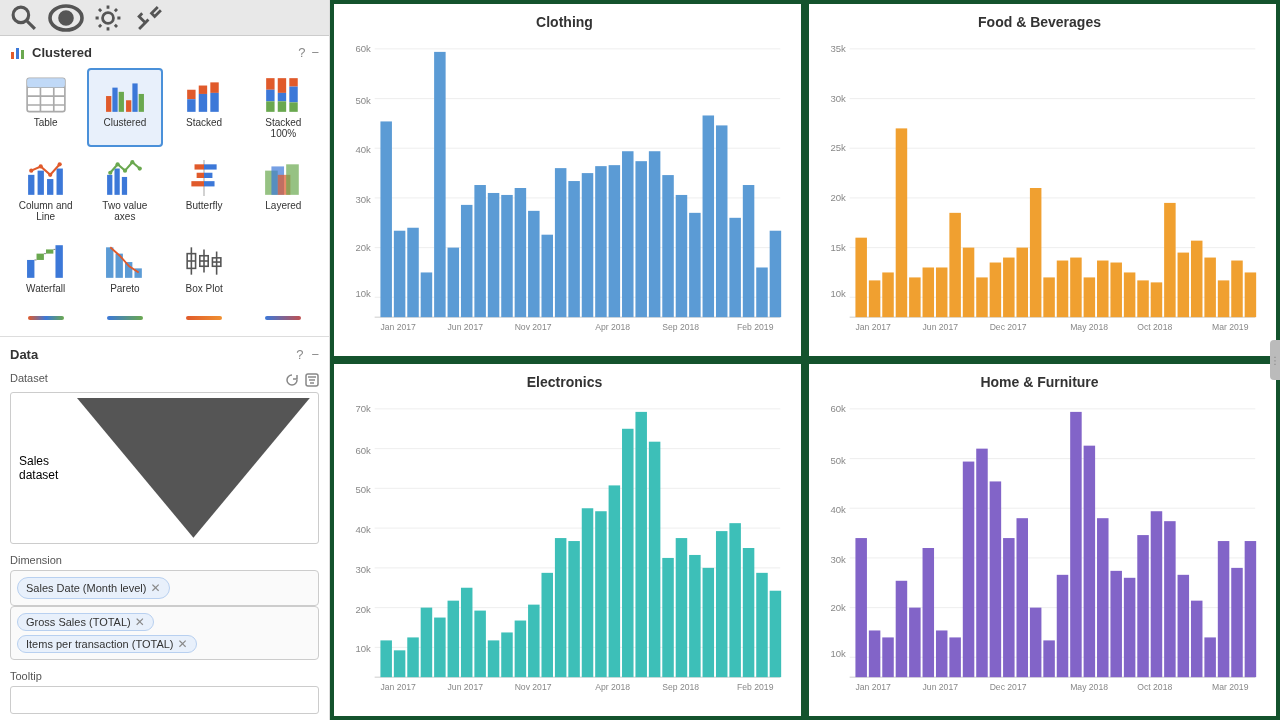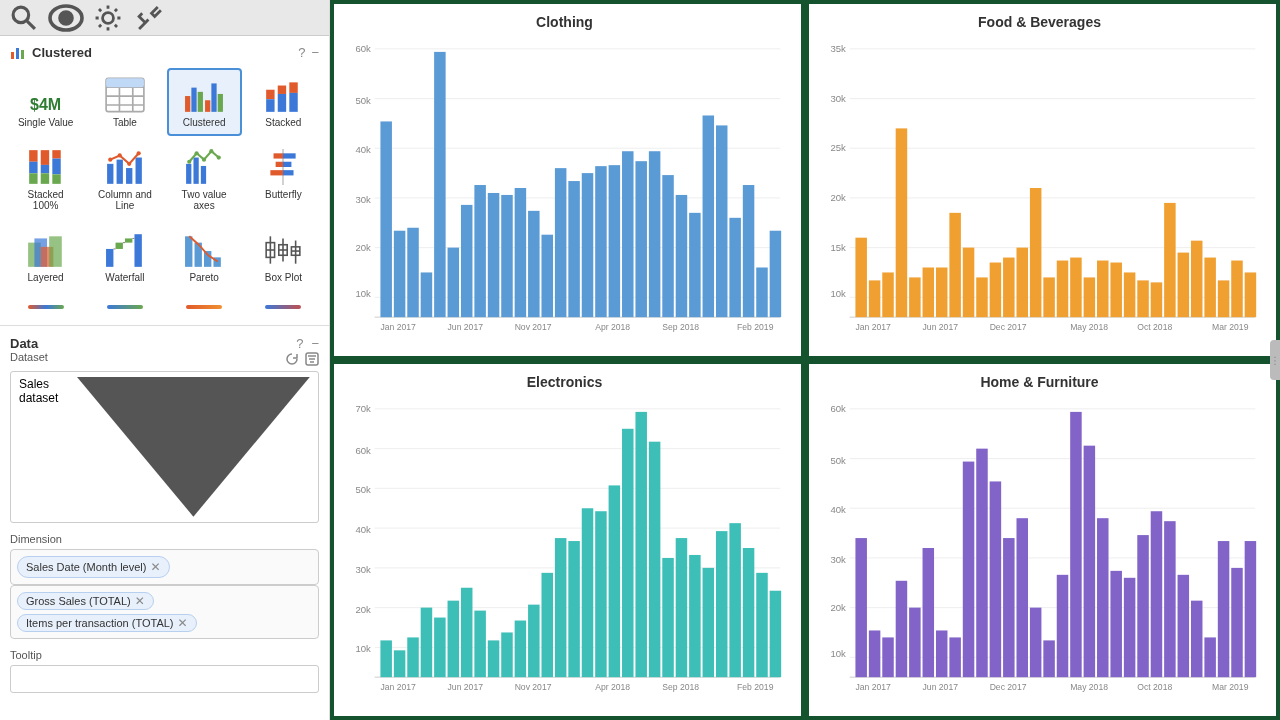--- a/index.html
+++ b/index.html
@@ -104,36 +104,38 @@
     .data-section {
       background: #fff;
       padding: 10px;
       flex: 1;
       overflow-y: auto;
     }
     .data-section-header {
       display: flex;
       justify-content: space-between;
       align-items: flex-start;
+      margin-bottom: 10px;
     }
     .data-section-title {
       font-size: 13px;
       font-weight: bold;
       color: #333;
     }
 
     .field-label {
       font-size: 11px;
       color: #555;
       margin-bottom: 4px;
       margin-top: 10px;
     }
 
     .dataset-dropdown {
       display: flex;
+      align-items: center;
       justify-content: space-between;
       border: 1px solid #ccc;
       border-radius: 3px;
       padding: 5px 8px;
       font-size: 12px;
       cursor: pointer;
       background: #fff;
     }
 
     .pill-container {
@@ -269,26 +271,20 @@
         <span>Clustered</span>
       </div>
       <div class="section-actions">
         <span style="cursor:pointer;">?</span>
         <span style="cursor:pointer;">−</span>
       </div>
     </div>
 
     <div class="chart-grid">
 
-      <div class="chart-item">
-        <div class="chart-icon">
-          <span style="font-size:16px;font-weight:bold;color:#2e7d32;">$4M</span>
-        </div>
-        <span>Single Value</span>
-      </div>
 
       <div class="chart-item">
         <div class="chart-icon">
           <svg width="36" height="32" viewBox="0 0 36 32">
             <rect x="1" y="1" width="34" height="30" rx="2" fill="none" stroke="#aaa" stroke-width="1.5"></rect>
             <line x1="1" y1="9" x2="35" y2="9" stroke="#aaa" stroke-width="1.5"></line>
             <line x1="1" y1="17" x2="35" y2="17" stroke="#aaa" stroke-width="1.5"></line>
             <line x1="1" y1="25" x2="35" y2="25" stroke="#aaa" stroke-width="1.5"></line>
             <line x1="13" y1="1" x2="13" y2="31" stroke="#aaa" stroke-width="1.5"></line>
             <line x1="25" y1="1" x2="25" y2="31" stroke="#aaa" stroke-width="1.5"></line>

